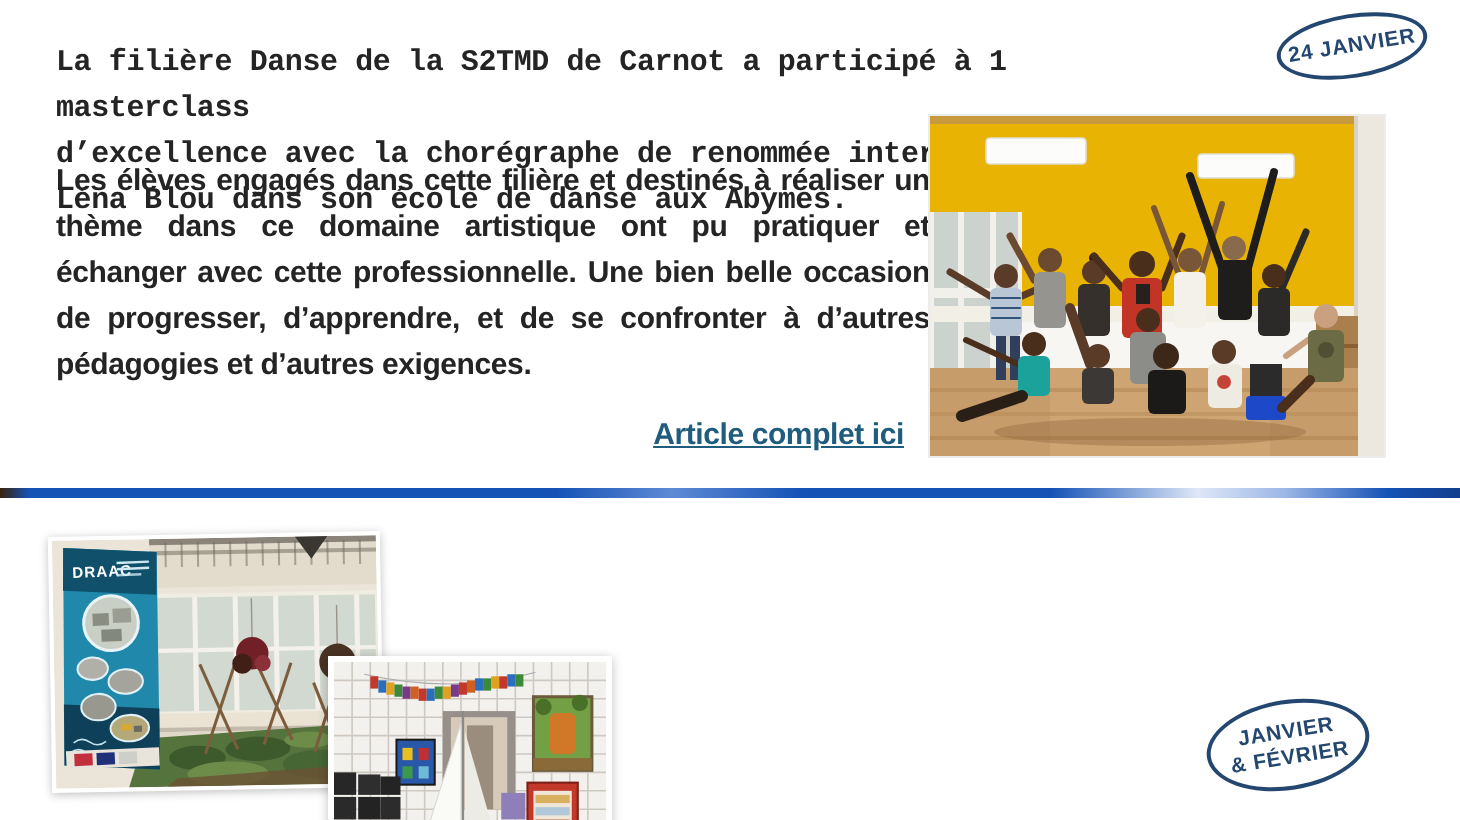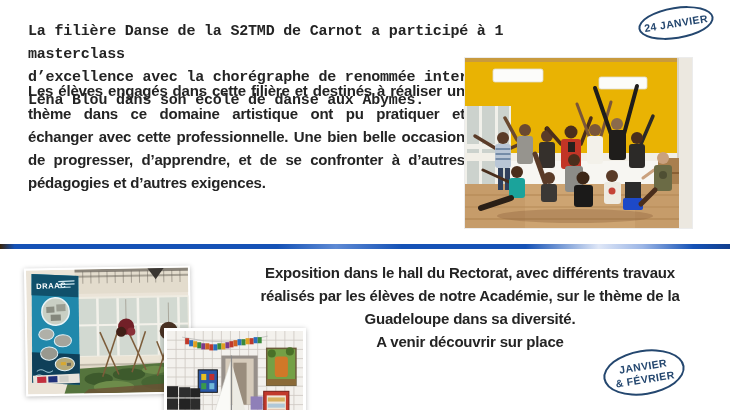--- a/index.html
+++ b/index.html
@@ -81,20 +81,23 @@
 <body>
 
 <div class="page">
 
   <div class="txt p1 pre">La filière Danse de la S2TMD de Carnot a participé à 1  masterclass
 d’excellence  avec la chorégraphe de renommée internationale
 Léna Blou dans son école de danse aux Abymes.</div>
 
   <div class="txt p2">Les élèves engagés dans cette filière et destinés à réaliser un thème dans ce domaine artistique ont pu pratiquer et échanger avec cette professionnelle. Une bien belle occasion de progresser, d’apprendre, et de se confronter à d’autres pédagogies et d’autres exigences.</div>
 
+  <div class="txt link-row">
+    <a>Article complet ici</a>
+  </div>
 
   <div class="badge badge-1">24 JANVIER</div>
 
   <div class="photo photo-a">
     <svg viewBox="0 0 227 170" preserveAspectRatio="none">
       <rect width="227" height="170" fill="#f7f6f2"></rect>
       <rect x="0" y="0" width="227" height="95" fill="#e9b303"></rect>
       <rect x="0" y="0" width="227" height="4" fill="#c89a3e"></rect>
       <rect x="0" y="48" width="46" height="104" fill="#ccd2cd"></rect>
       <rect x="0" y="48" width="2" height="104" fill="#f1f0ea"></rect>
@@ -313,21 +316,17 @@
         <path d="M64 24 V84" stroke="#8a8a8a" stroke-width="1.2"></path>
         <polygon points="63,30 63,78 47,80" fill="#fafaf7" stroke="#d8d8d2" stroke-width="0.5"></polygon>
         <polygon points="65,34 65,80 79,82" fill="#ecebe4"></polygon>
         <rect x="52" y="82" width="26" height="5" rx="2" fill="#e8eef4" stroke="#9ab0c8" stroke-width="0.5"></rect>
         <rect x="56" y="78" width="7" height="5" fill="#3a6fc0"></rect>
           <rect x="66" y="79" width="8" height="4" fill="#f4f4f0"></rect>
       </g>
     </svg>
   </div>
 
-  <div class="txt bottom-text pre">Exposition dans le hall du Rectorat, avec différents travaux
-réalisés par les élèves de notre Académie, sur le thème de la
-Guadeloupe dans sa diversité.
-A venir découvrir sur place</div>
 
   <div class="badge badge-2 pre">JANVIER
 &amp; FÉVRIER</div>
 
 </div>
 
 </body></html>

